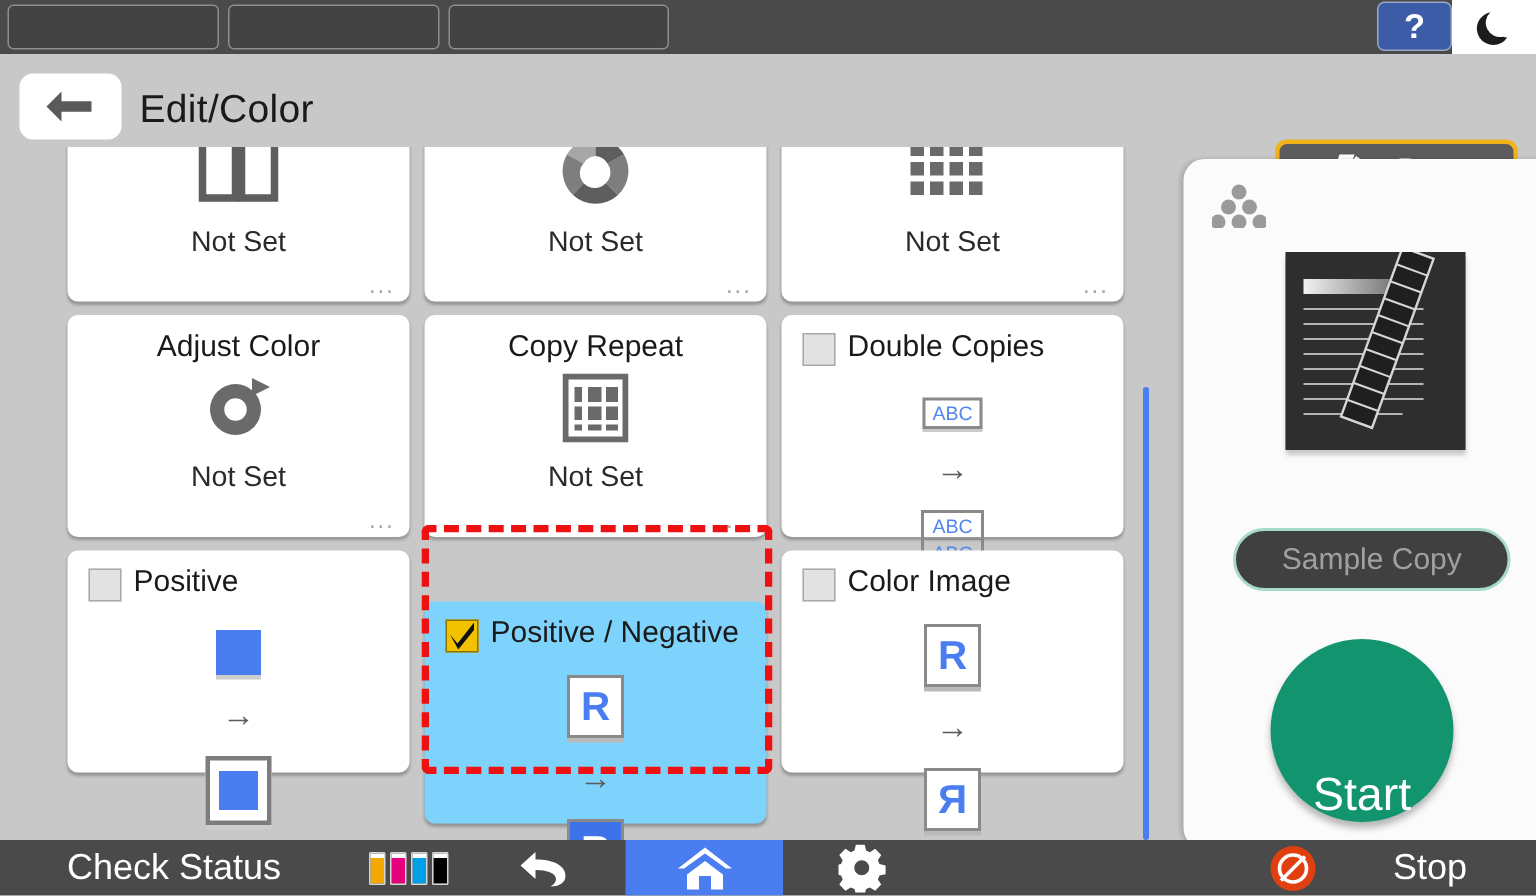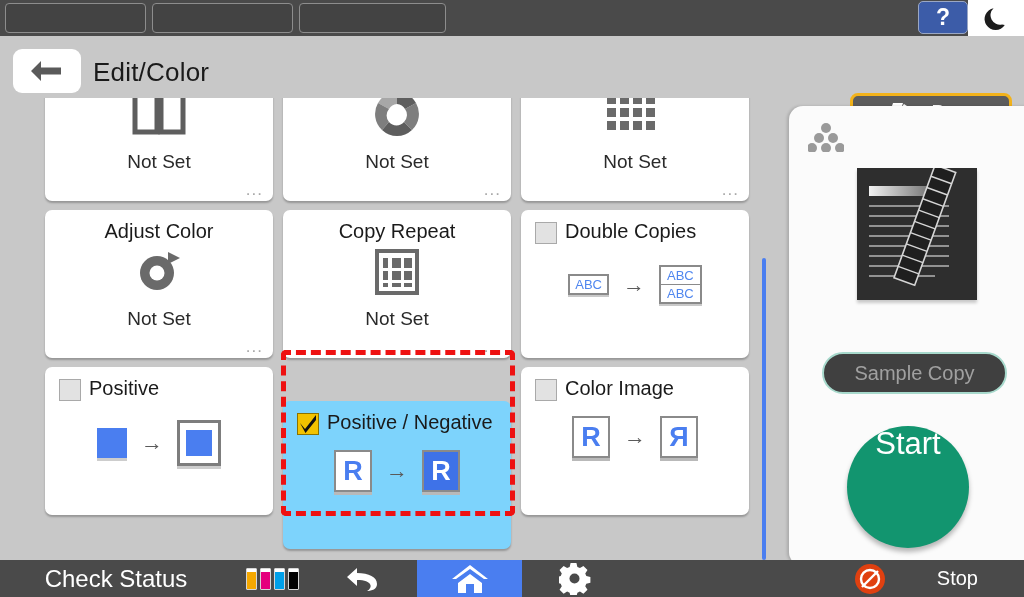--- a/index.html
+++ b/index.html
@@ -91,21 +91,21 @@
   }
   .icon-wrap { display: flex; justify-content: center; align-items: center; }
 
   .card.highlight { background: #7dd3fc; margin-top: 34px; }
   .dashed-sel {
     position: absolute; left: 281px; top: 350px; width: 234px; height: 166px;
     border: 5px dashed #ee1111; border-radius: 5px; pointer-events: none;
   }
 
   
-  .illus { display: flex; align-items: center; justify-content: center; gap: 14px; }
+  .illus { display: flex; align-items: center; justify-content: center; gap: 14px; flex-direction: column; }
   .abbox {
     border: 2px solid #8a8a8a; background: #fff; color: #4f86ef;
     font-size: 13px; padding: 1px 5px; box-shadow: 0 2px 0 #c9c9c9;
   }
   .rbox {
     width: 38px; height: 42px; border: 2px solid #8a8a8a; background: #fff;
     color: #4a7ef0; font-size: 27px; font-weight: bold;
     display: flex; align-items: center; justify-content: center;
     box-shadow: 0 3px 0 #b9b9b9;
   }
@@ -139,21 +139,21 @@
   }
   .sample-copy {
     position: absolute; left: 33px; top: 246px; width: 185px; height: 42px;
     border: 2px solid #a7d9cc; border-radius: 21px; background: #404040;
     display: flex; align-items: center; justify-content: center;
     color: #a0a0a0; font-size: 20px;
   }
   .start-btn {
     position: absolute; left: 58px; top: 320px; width: 122px; height: 122px;
     border-radius: 50%; background: #12956f;
-    display: flex; align-items: flex-start; justify-content: center;
+    display: flex; align-items: flex-end; justify-content: center;
     color: #ffffff; font-size: 31px;
     box-shadow: 0 4px 5px rgba(0,0,0,.28);
   }
 
   
   .bottombar {
     position: absolute; left: 0; top: 560px; width: 1024px; height: 37px;
     background: #4a4a4a; display: flex; align-items: center;
   }
   .check-status {
@@ -168,21 +168,21 @@
   .toner i.m { background: linear-gradient(#fff 0 14%, #e5007d 14% 100%); }
   .toner i.c { background: linear-gradient(#fff 0 14%, #00a0e9 14% 100%); }
   .toner i.k { background: linear-gradient(#fff 0 14%, #000000 14% 100%); }
   .bb-icon {
     width: 105px; height: 37px;
     display: flex; align-items: center; justify-content: center;
   }
   .bb-icon.home { background: #4a7ef0; }
   .bb-spacer { flex: 1; }
   .stop-area { display: flex; align-items: center; gap: 26px; padding-right: 46px; }
-  .stop-label { color: #ffffff; font-size: 20px; margin-left: 24px; }
+  .stop-label { color: #ffffff; font-size: 24px; margin-left: 24px; }
 </style>
 </head>
 <body>
 
 <div id="app">
 
   <div class="sysbar">
     <div class="tabslot s1"></div>
     <div class="tabslot s2"></div>
     <div class="tabslot s3"></div>

